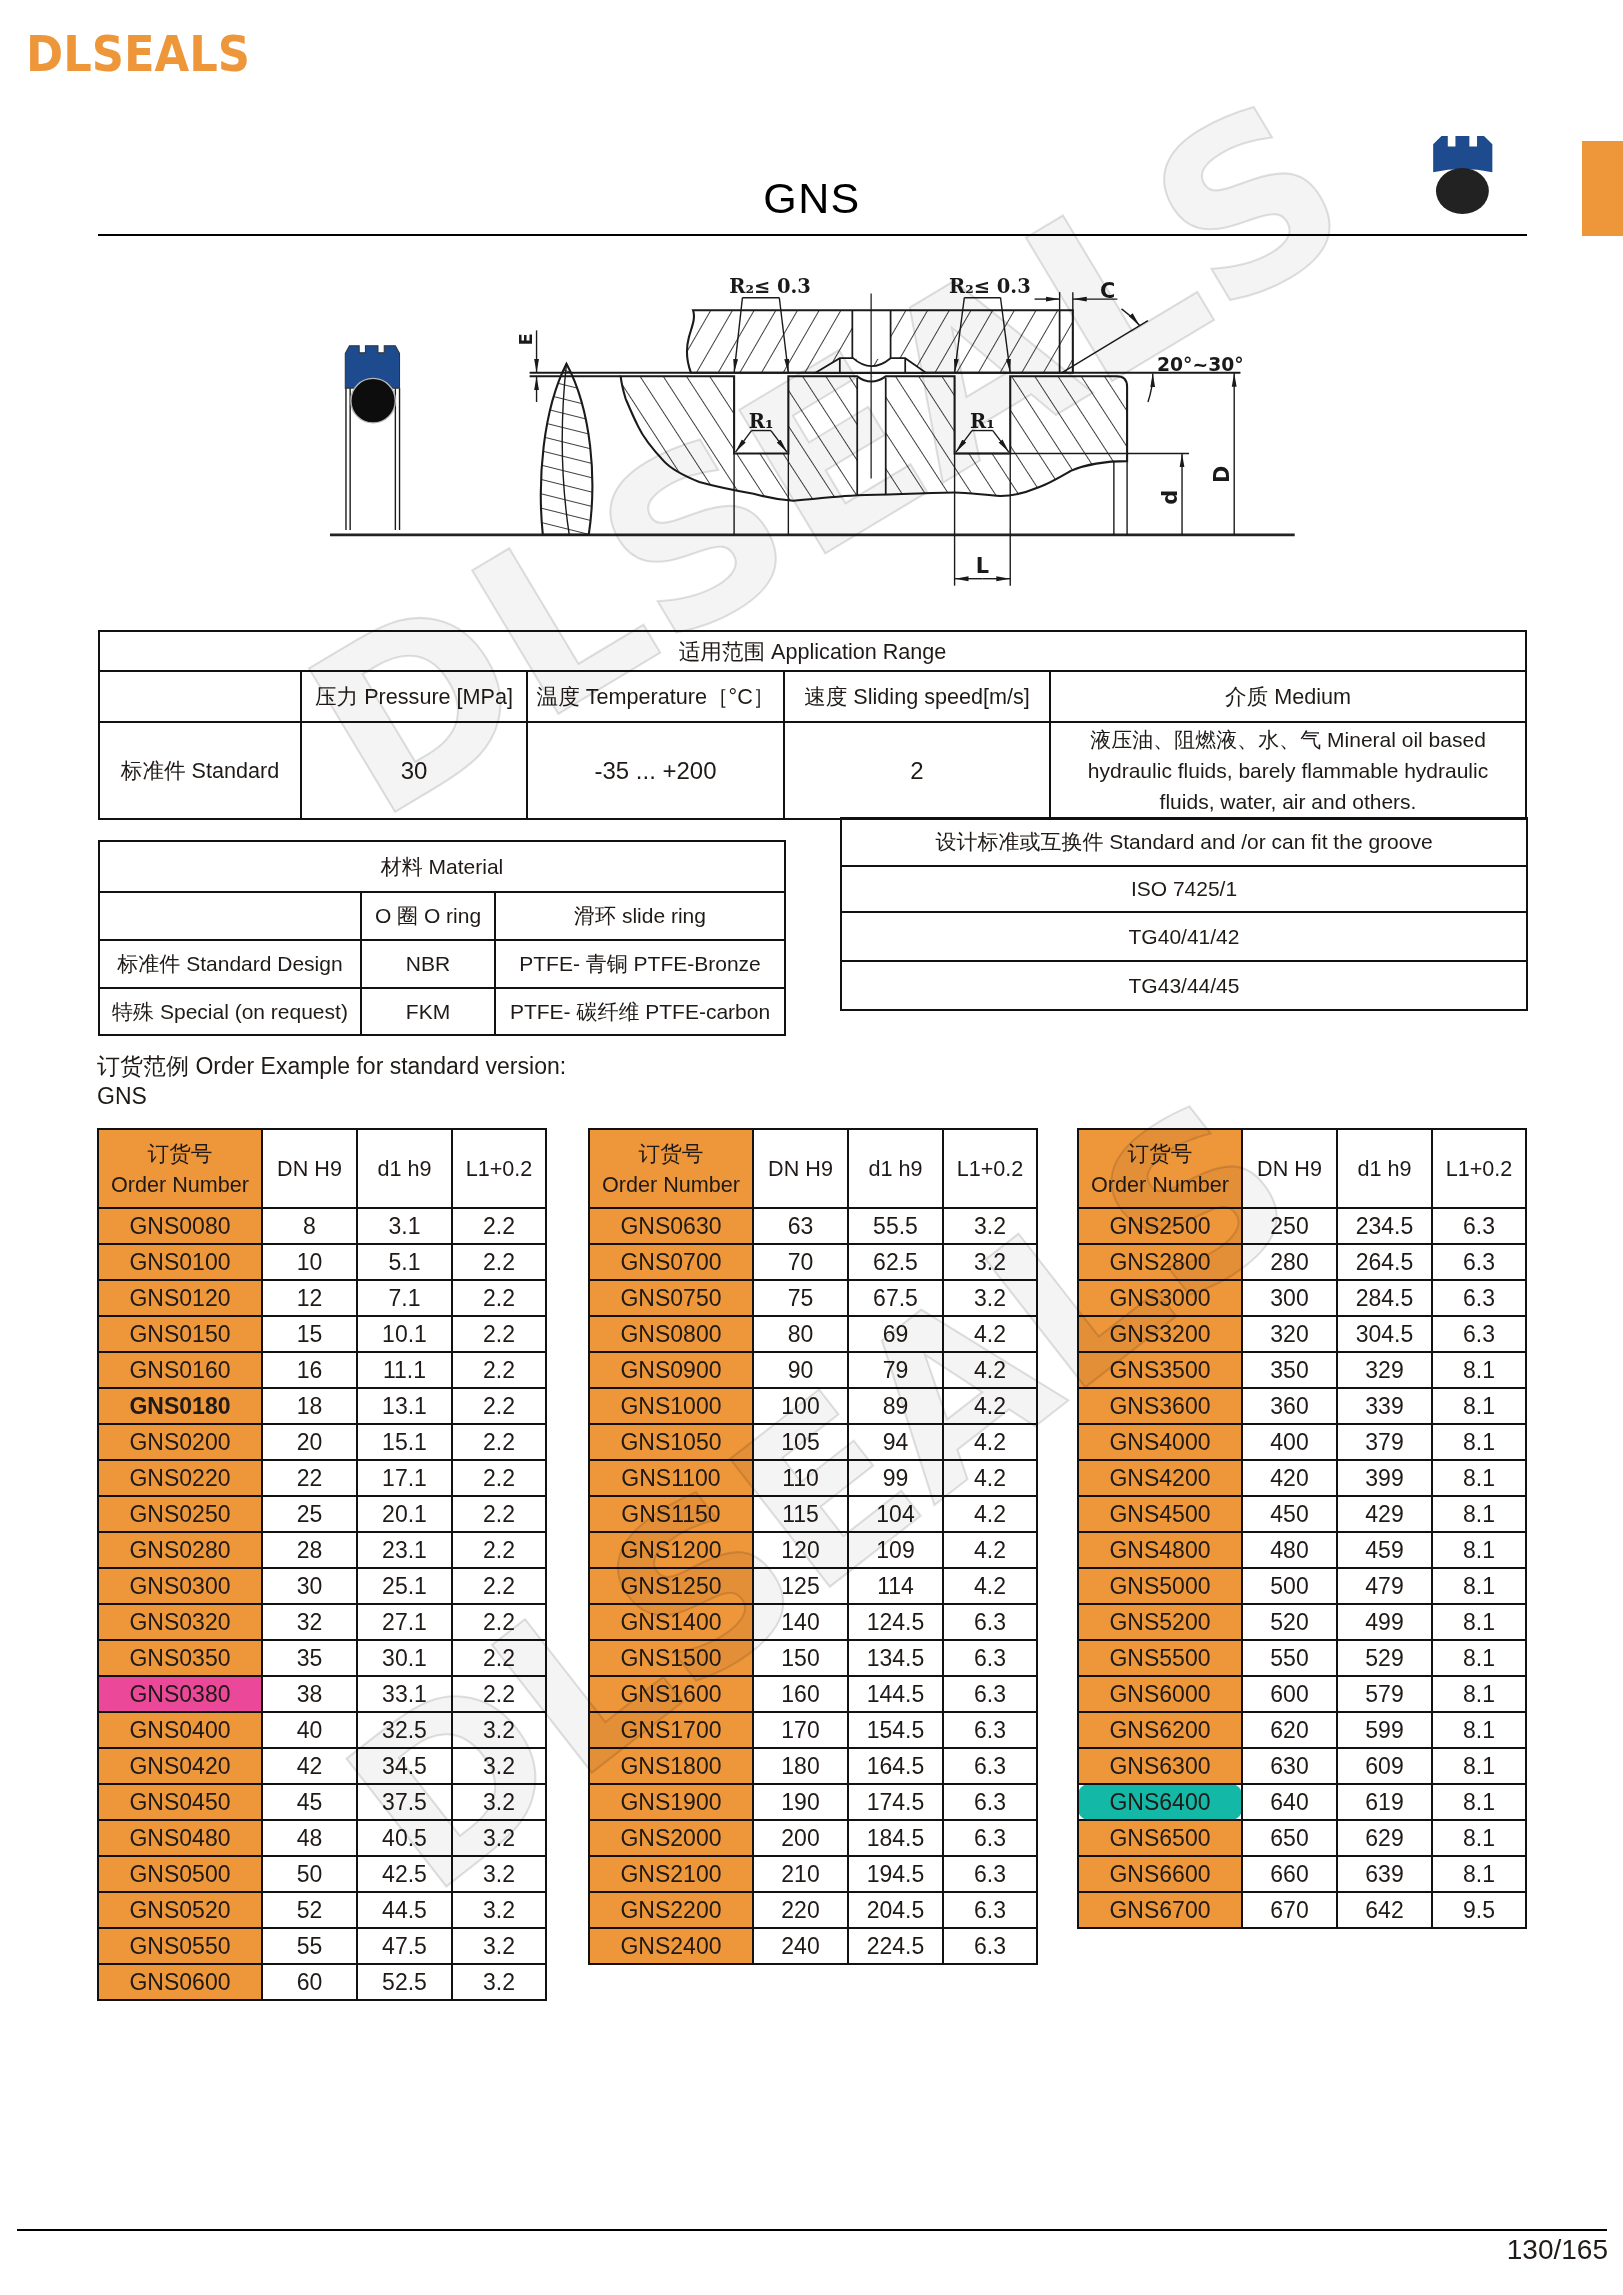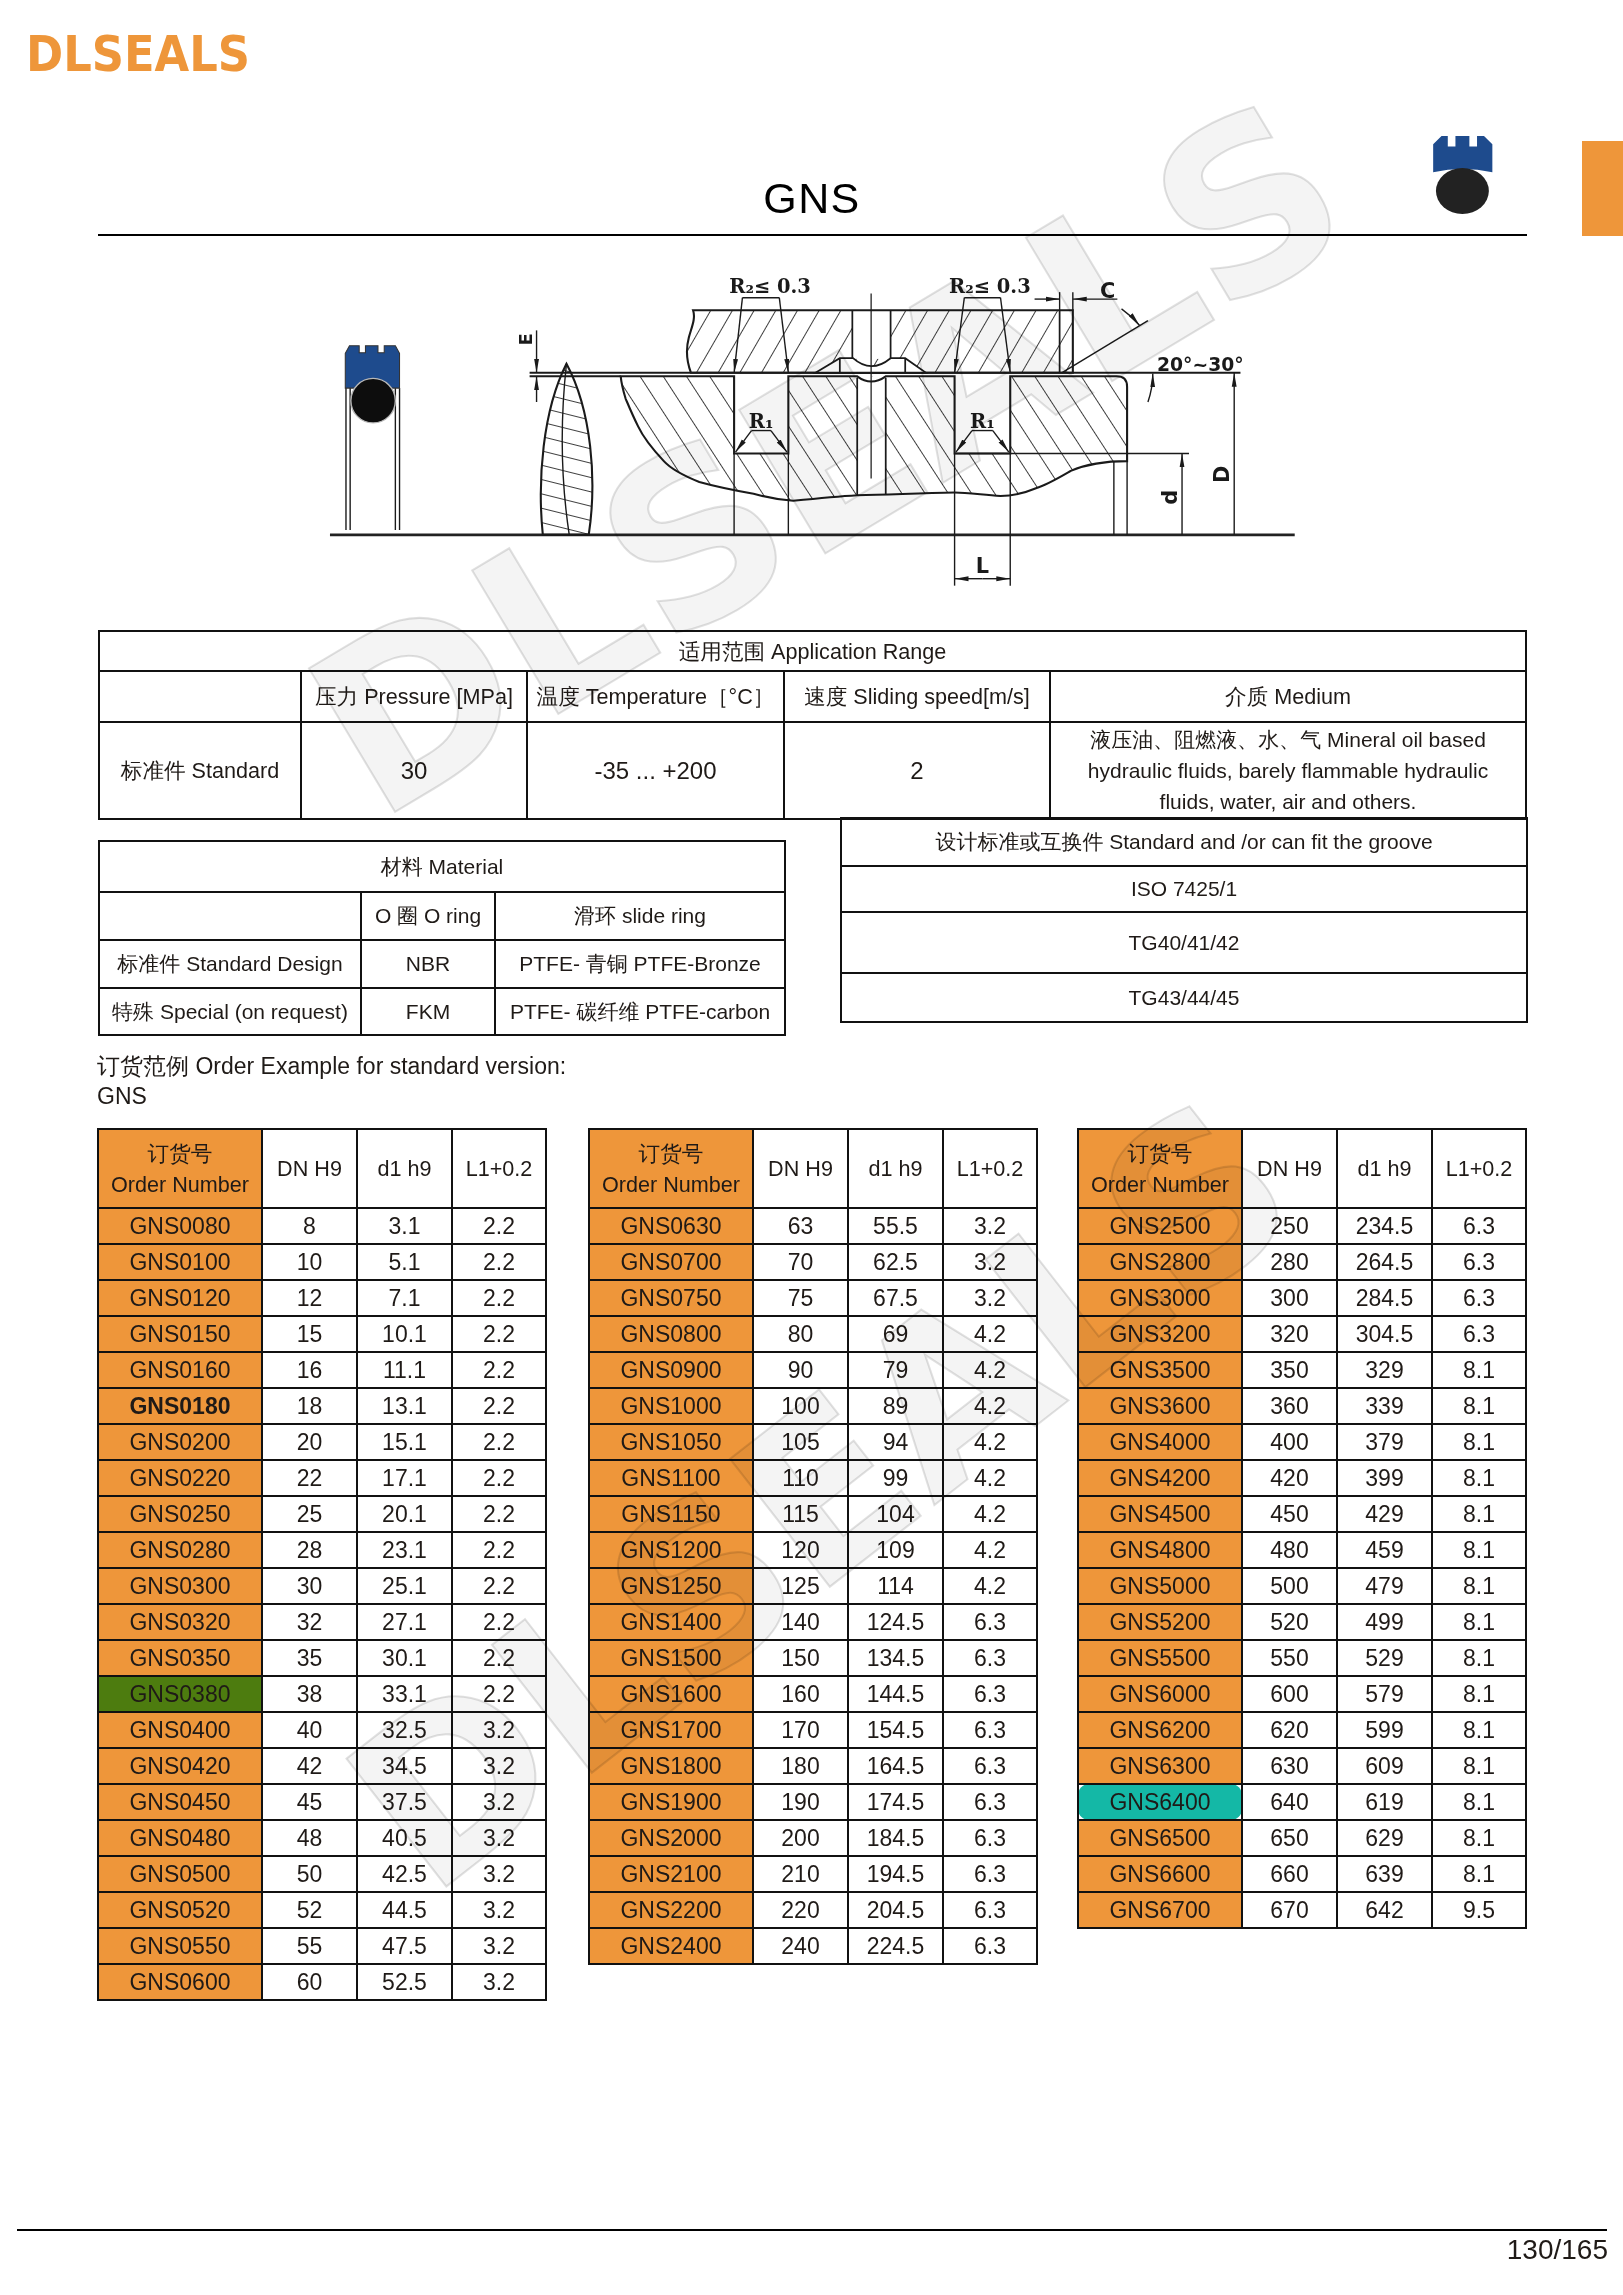--- a/index.html
+++ b/index.html
@@ -260,21 +260,21 @@
   <colgroup>
       <col style="width:686px">
     </colgroup>
   <tbody>
       <tr style="height:48px">
     <td>设计标准或互换件 Standard and /or can fit the groove</td>
   </tr>
   <tr style="height:46px">
     <td>ISO 7425/1</td>
   </tr>
-  <tr style="height:61px">
+  <tr style="height:49px">
     <td>TG40/41/42</td>
   </tr>
   <tr style="height:49px">
     <td>TG43/44/45</td>
   </tr>
 </tbody>
   </table>
 
 <div class="abs order-ex">
   <span>订货范例 Order Example for standard version:</span>
@@ -372,21 +372,21 @@
         <td>27.1</td>
         <td>2.2</td>
       </tr>
       <tr>
         <td class="oc" style="background: rgb(238, 150, 58);">GNS0350</td>
         <td>35</td>
         <td>30.1</td>
         <td>2.2</td>
       </tr>
       <tr>
-        <td class="oc" style="background: #4d7c0f;">GNS0380</td>
+        <td class="oc" style="background: #ec4899;">GNS0380</td>
         <td>38</td>
         <td>33.1</td>
         <td>2.2</td>
       </tr>
       <tr>
         <td class="oc" style="background: rgb(238, 150, 58); margin-left: 47px;">GNS0400</td>
         <td>40</td>
         <td>32.5</td>
         <td>3.2</td>
       </tr>

